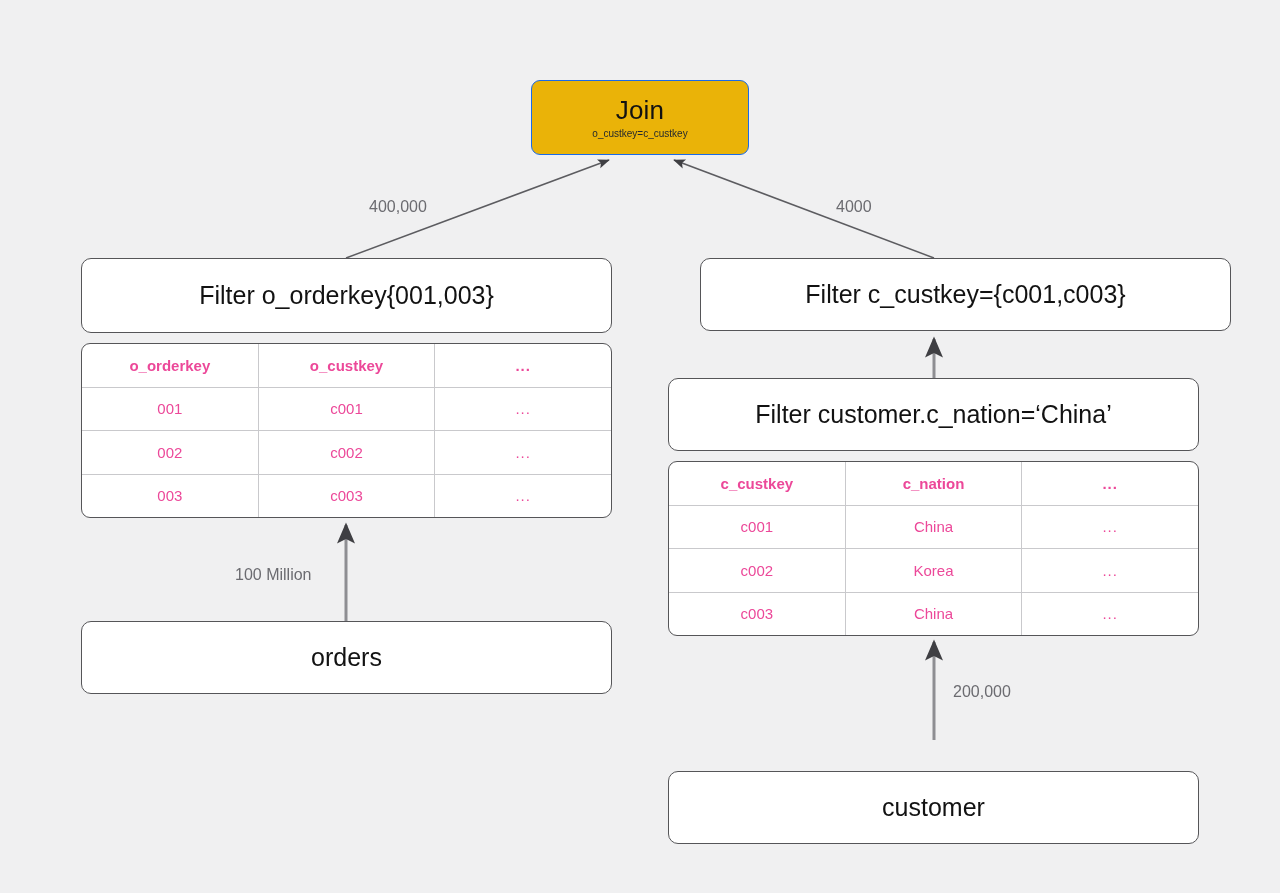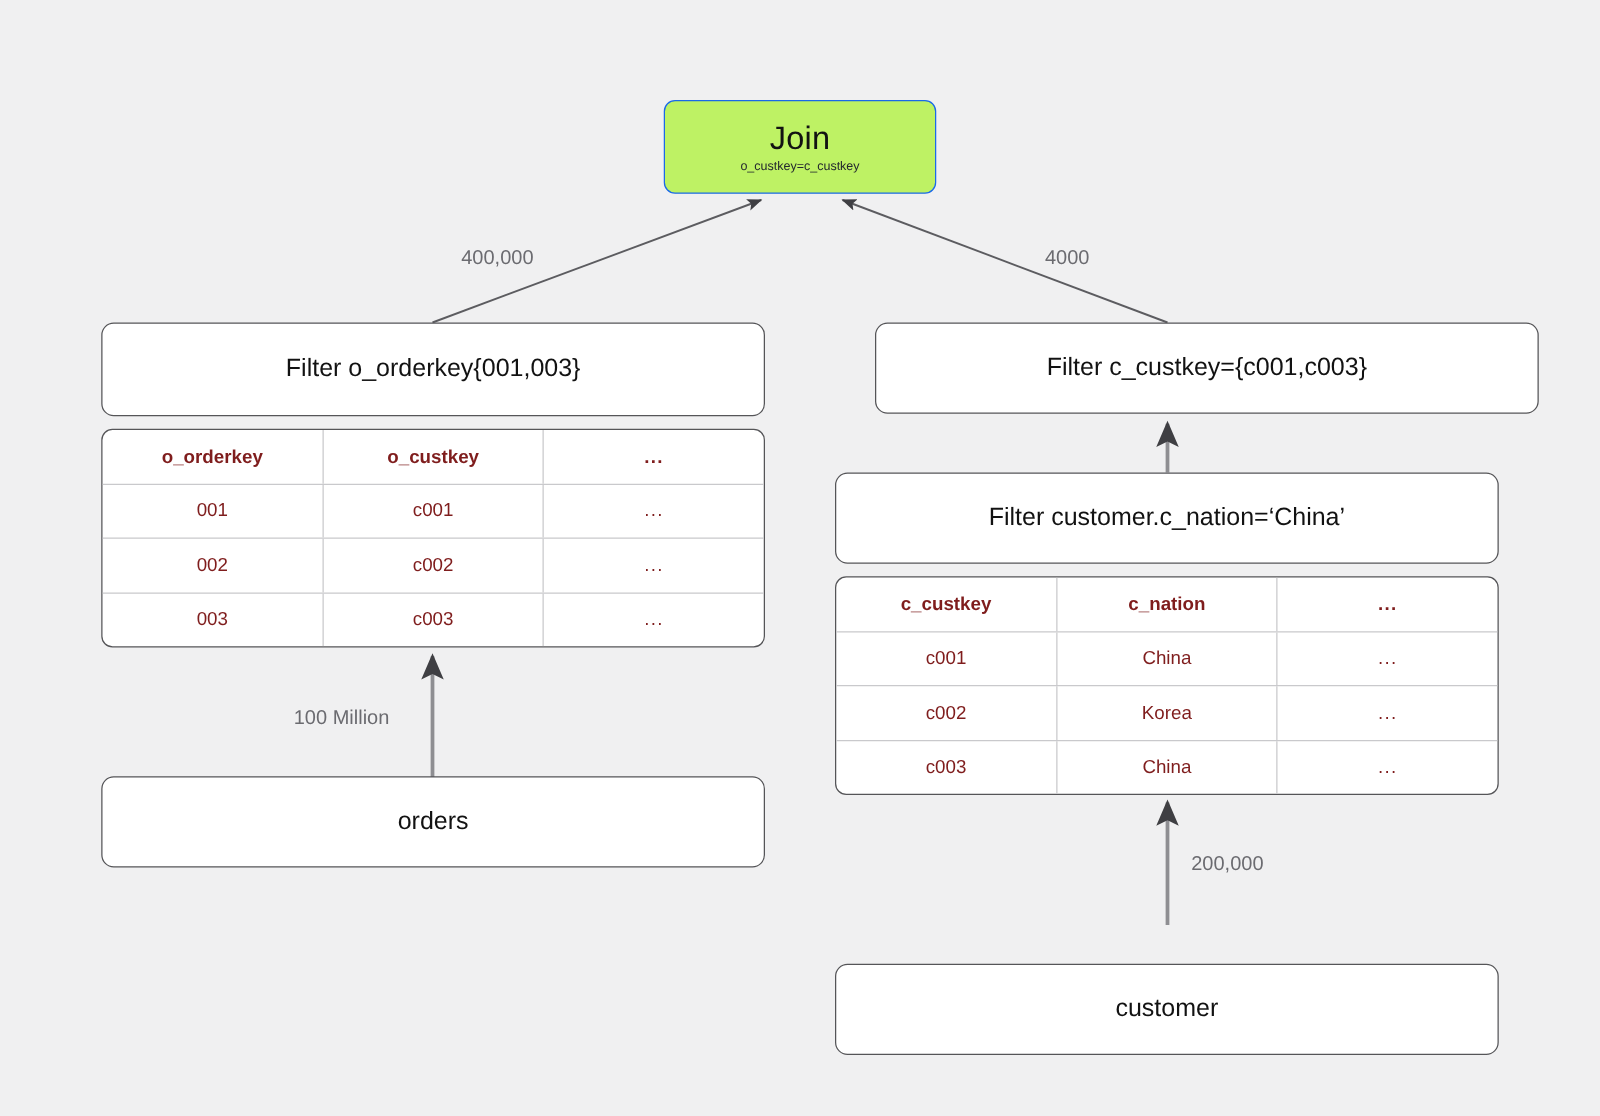--- a/index.html
+++ b/index.html
@@ -32,28 +32,28 @@
     box-sizing: border-box;
     background: #ffffff;
     border: 1.3px solid #555558;
     border-radius: 10px;
     display: flex;
     flex-direction: column;
     align-items: center;
     justify-content: center;
   }
   .node-title {
-    font-size: 20px;
+    font-size: 25px;
     line-height: 1.15;
     color: #121212;
     text-align: center;
     white-space: nowrap;
   }
   .node.join {
-    background: #bef264;
+    background: #eab308;
     border: 1.6px solid #1a6ae8;
     border-radius: 9px;
   }
   .node.join .node-title {
     font-size: 26px;
     font-weight: 400;
     letter-spacing: .2px;
   }
   .node.join .node-sub {
     font-size: 10px;
@@ -78,21 +78,21 @@
   }
   .tbl-row + .tbl-row {
     border-top: 1.2px solid #c9c9cc;
   }
   .tbl-cell {
     flex: 1 1 0;
     display: flex;
     align-items: center;
     justify-content: center;
     font-size: 15px;
-    color: #7f1d1d;
+    color: #ec4899;
     white-space: nowrap;
   }
   .tbl-cell + .tbl-cell {
     border-left: 1.2px solid #c9c9cc;
   }
   .tbl-row.head .tbl-cell {
     font-weight: 700;
     font-size: 15px;
   }
   .dots {

